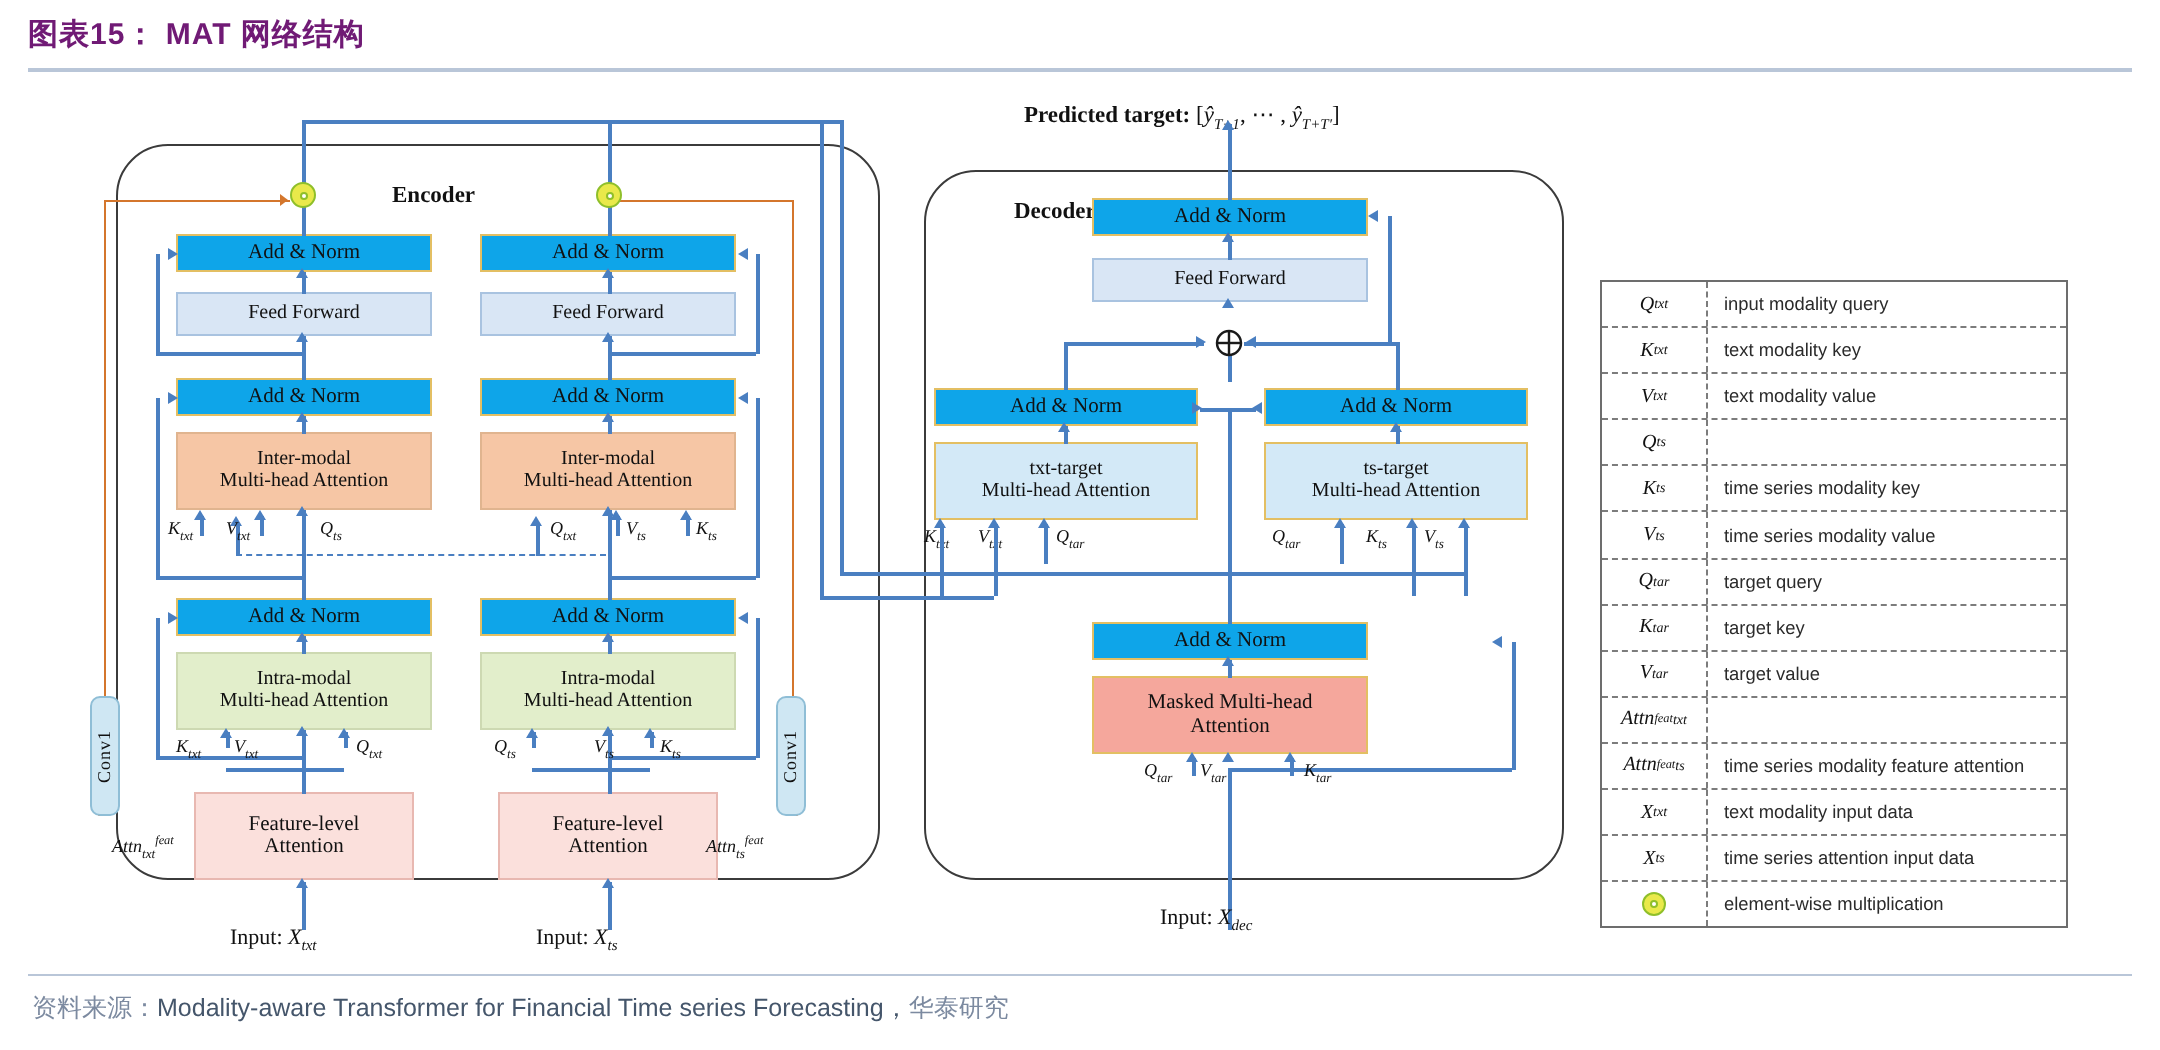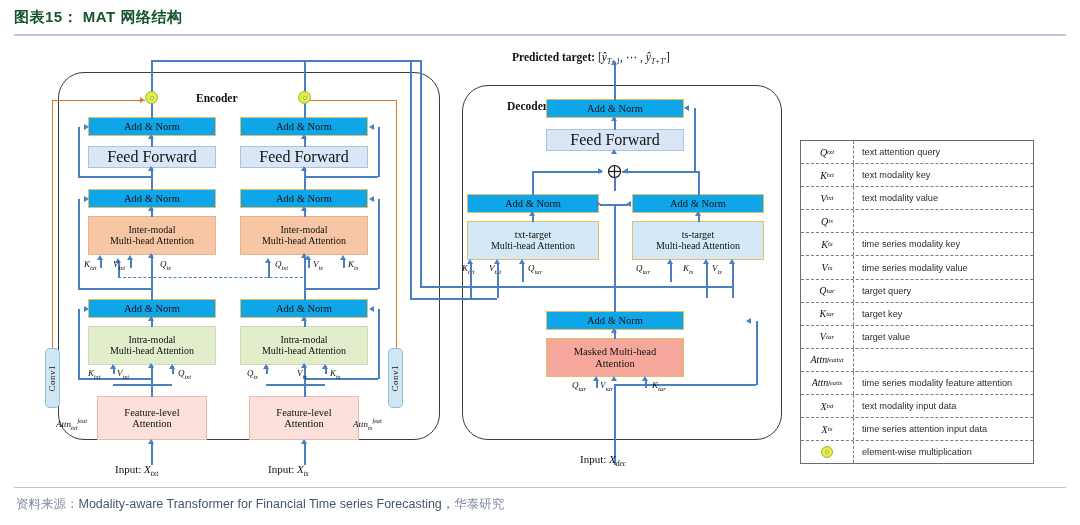--- a/index.html
+++ b/index.html
@@ -5,35 +5,35 @@
   html,body{margin:0;padding:0;}
   body{
     width:1080px;height:525px;background:#ffffff;overflow:hidden;
     font-family:"Liberation Sans",sans-serif;color:#1a1a1a;
   }
   .page{position:relative;width:1080px;height:525px;}
 
   
   .hdr{position:absolute;left:14px;top:8px;width:1052px;}
   .hdr-title{font-family:"Liberation Sans",sans-serif;font-weight:bold;font-size:15px;
-    letter-spacing:.5px;color:#14532d;white-space:nowrap;}
+    letter-spacing:.5px;color:#701a75;white-space:nowrap;}
   .hdr-rule{position:absolute;left:0;top:26px;width:1052px;height:2px;background:#b9c6d8;}
 
   
   .ftr-rule{position:absolute;left:14px;top:487px;width:1052px;height:1px;background:#b9c6d8;}
   .ftr{position:absolute;left:16px;top:496px;font-size:12.5px;color:#5a6b80;white-space:nowrap;}
   .ftr .cn{color:#7c8aa0;}
   .ftr .en{color:#45566b;font-size:12.5px;}
 
   
   .box{position:absolute;box-sizing:border-box;display:flex;align-items:center;
     justify-content:center;text-align:center;font-family:"Liberation Serif",serif;
     color:#111;line-height:1.08;}
   .an{background:#0ea5e9;border:1px solid #e3bf63;font-size:10.5px;}
-  .ff{background:#d9e6f5;border:1px solid #a9c3e0;font-size:16px;}
+  .ff{background:#d9e6f5;border:1px solid #a9c3e0;font-size:10px;}
   .inter{background:#f6c6a5;border:1px solid #e0b48f;font-size:10px;}
   .intra{background:#e2eecb;border:1px solid #cdd9b2;font-size:10px;}
   .feat{background:#fbe0dc;border:1px solid #e8b8b1;font-size:10.5px;}
   .tgt{background:#d3e9f7;border:1px solid #e3bf63;font-size:10px;}
   .masked{background:#f5a79c;border:1px solid #e3bf63;font-size:10.5px;}
   .conv{background:#cfe7f3;border:1px solid #8fbed6;border-radius:5px;font-size:9px;}
   .conv span{writing-mode:vertical-rl;transform:rotate(180deg);
     font-family:"Liberation Serif",serif;letter-spacing:.5px;}
 
   .shell{position:absolute;box-sizing:border-box;border:1.4px solid #3b3b3b;
@@ -383,21 +383,21 @@
   <div class="ln lnv" style="left:645px;top:379px;height:9px;"></div>
   <div class="arw au" style="left:642px;top:376px;"></div>
 
   <div class="caption" style="left:580px;top:453px;">
     <span>Input: </span><i><span>X</span><sub>dec</sub></i>
   </div>
 
   <div class="legend" id="legend-table">
       <div class="lrow">
         <div class="lsym">Q<sub>txt</sub></div>
-        <div class="ldesc">text attention query</div>
+        <div class="ldesc">input modality query</div>
       </div>
       <div class="lrow">
         <div class="lsym">K<sub>txt</sub></div>
         <div class="ldesc">text modality key</div>
       </div>
       <div class="lrow">
         <div class="lsym">V<sub>txt</sub></div>
         <div class="ldesc">text modality value</div>
       </div>
       <div class="lrow">

